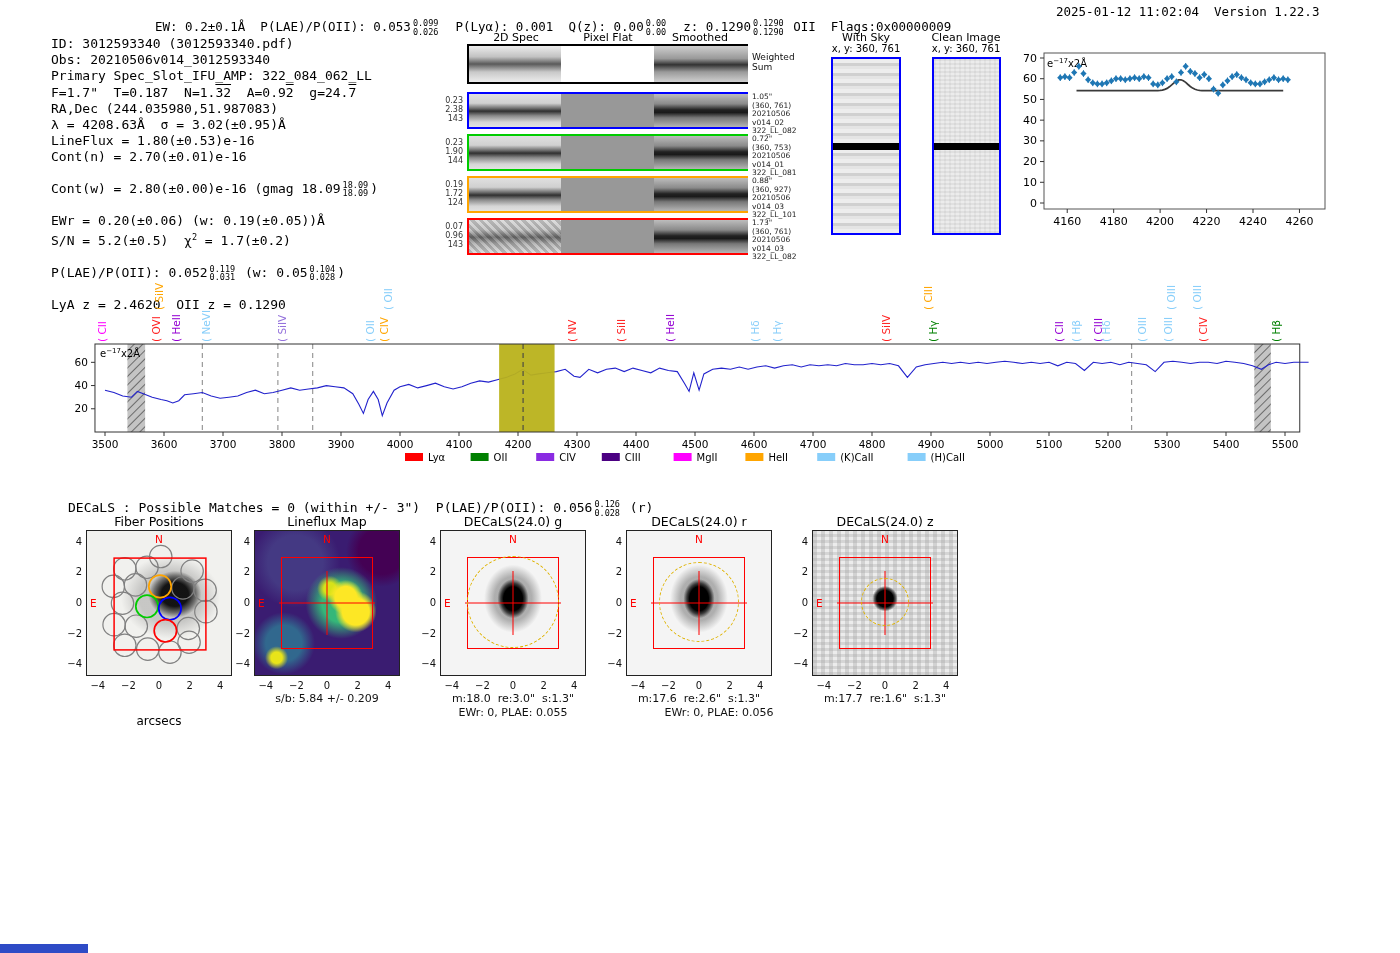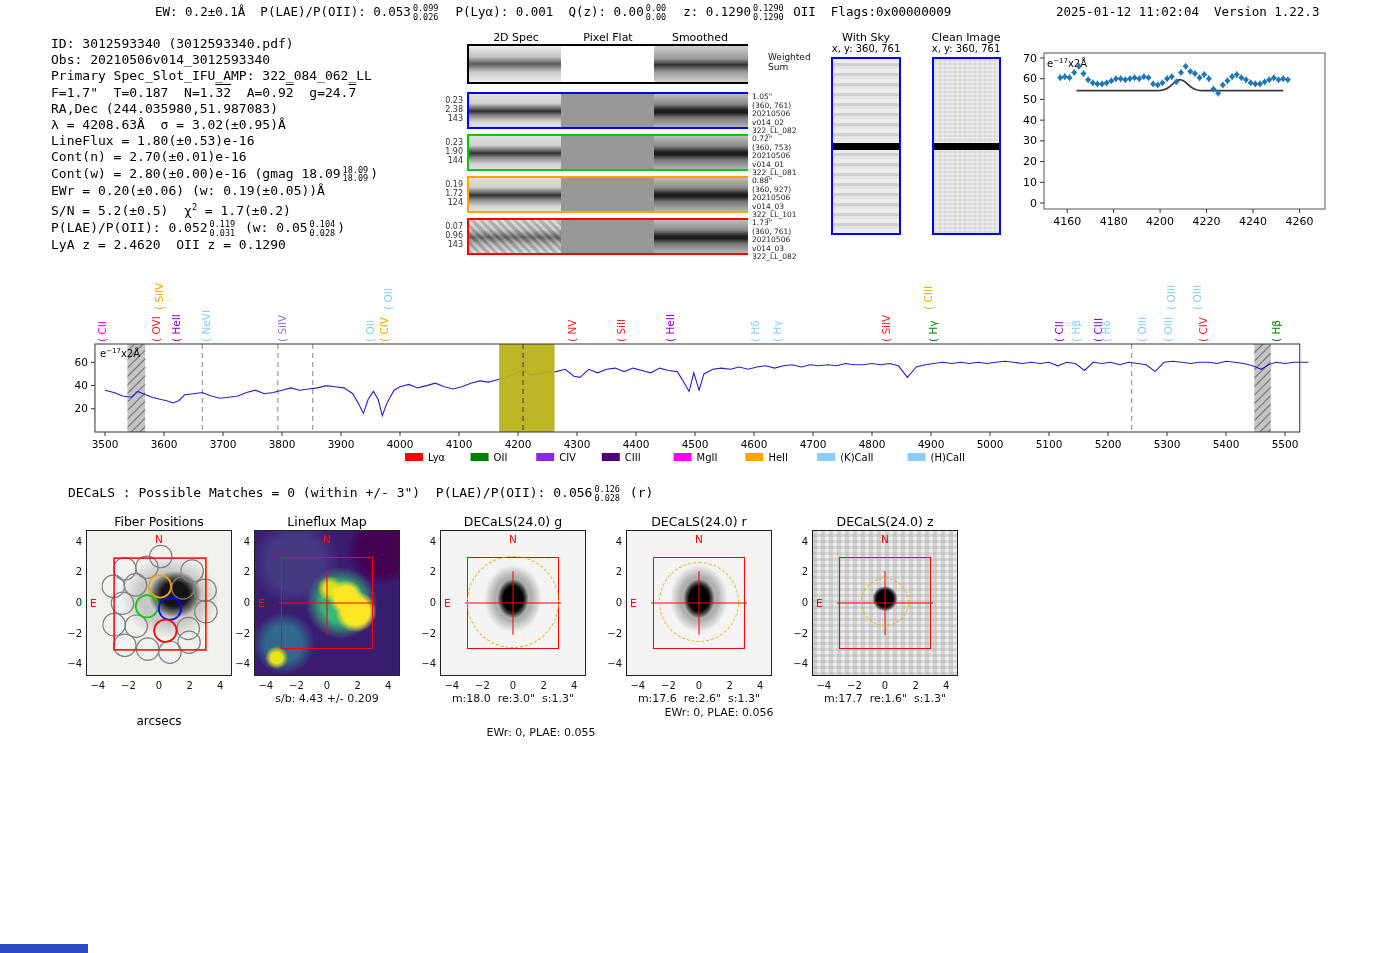--- a/index.html
+++ b/index.html
@@ -2,21 +2,21 @@
 <html><head>
 <meta charset="utf-8">
 <style>
   html,body{margin:0;padding:0;background:#fff;}
   #root{position:relative;width:1400px;height:953px;background:#fff;overflow:hidden;
         font-family:"DejaVu Sans",sans-serif;color:#000;}
   .abs{position:absolute;}
   .mono{font-family:"DejaVu Sans Mono",monospace;}
   .hdr-left{left:155px;top:4px;font-size:12.5px;white-space:pre;}
   .hdr-right{left:1056px;top:4px;font-size:12.5px;white-space:pre;}
-  .frac{display:inline-block;vertical-align:-0.45em;font-size:8.5px;line-height:1.02;text-align:left;margin:0 2px;}
+  .frac{display:inline-block;vertical-align:-0.45em;font-size:8.5px;line-height:1.02;text-align:left;margin:15px 2px;}
   .frac span{display:block;}
   sup.seg{font-size:8.5px;}
   .ovl{text-decoration:overline;}
   #info{left:51px;top:36px;font-size:13px;line-height:16.2px;white-space:pre;}
   .col-title{position:absolute;top:31px;font-size:11px;transform:translateX(-50%);}
   .w-label{position:absolute;font-size:9px;line-height:10px;color:#111;}
   .row2d{position:absolute;left:467px;width:281px;box-sizing:border-box;border:2px solid #000;}
   .cell2d{position:absolute;top:0;height:100%;}
   .c2d{background:linear-gradient(180deg,#e0e0e0 0%,#d0d0d0 28%,#6a6a6a 44%,#303030 52%,#8a8a8a 66%,#d5d5d5 85%,#e2e2e2 100%);}
   .c2d-light{background:linear-gradient(180deg,#ececec 0%,#c2c2c2 30%,#5a5a5a 50%,#c8c8c8 72%,#ececec 100%);}
@@ -80,21 +80,21 @@
 
   <div id="spec2d">
       <div class="col-title" style="left: 516px;">2D Spec</div>
       <div class="col-title" style="left: 608px;">Pixel Flat</div>
       <div class="col-title" style="left: 700px;">Smoothed</div>
       <div class="row2d" style="top: 44px; height: 40px; border-color: rgb(0, 0, 0);">
         <div class="cell2d c2d-light" style="left: 0px; width: 92.3px;"></div>
         <div class="cell2d cflat-w" style="left: 92.3px; width: 92.3px;"></div>
         <div class="cell2d csm-light" style="left: 184.6px; width: 94.3px;"></div>
       </div>
-      <div class="w-label" style="left: 752px; top: 52px; margin-left: 16px;">Weighted<br>Sum</div>
+      <div class="w-label" style="left: 752px; top: 52px;">Weighted<br>Sum</div>
       <div class="row2d" style="top: 92px; height: 37px; border-color: rgb(0, 0, 255);">
         <div class="cell2d c2d" style="left: 0px; width: 92.3px;"></div>
         <div class="cell2d cflat" style="left: 92.3px; width: 92.3px;"></div>
         <div class="cell2d csm" style="left: 184.6px; width: 94.3px;"></div>
       </div>
       <div class="lab-left" style="left: 433px; top: 96px;">0.23<br>2.38<br>143</div>
       <div class="lab-right" style="left: 752px; top: 93px;">1.05"<br>(360, 761)<br>20210506<br>v014_02<br>322_LL_082</div>
       <div class="row2d" style="top: 134px; height: 37px; border-color: rgb(0, 204, 0);">
         <div class="cell2d c2d" style="left: 0px; width: 92.3px;"></div>
         <div class="cell2d cflat" style="left: 92.3px; width: 92.3px;"></div>
@@ -433,42 +433,42 @@
       <div class="tickb" style="left: 265.8px; top: 680px;">−4</div>
       <div class="tickl" style="left: 230px; top: 658.2px;">−4</div>
       <div class="tickb" style="left: 296.4px; top: 680px;">−2</div>
       <div class="tickl" style="left: 230px; top: 627.6px;">−2</div>
       <div class="tickb" style="left: 327px; top: 680px;">0</div>
       <div class="tickl" style="left: 230px; top: 597px;">0</div>
       <div class="tickb" style="left: 357.6px; top: 680px;">2</div>
       <div class="tickl" style="left: 230px; top: 566.4px;">2</div>
       <div class="tickb" style="left: 388.2px; top: 680px;">4</div>
       <div class="tickl" style="left: 230px; top: 535.8px;">4</div>
-      <div class="cut-cap" style="left: 327px; top: 692px;">s/b: 4.43 +/- 0.209</div>
+      <div class="cut-cap" style="left: 327px; top: 692px;">s/b: 5.84 +/- 0.209</div>
       <div class="cut-title" style="left: 513px;">DECaLS(24.0) g</div>
       <div class="cut-plot decals-bg" style="left: 440px;">
         <div class="redbox"></div>
         <div class="chx"></div>
         <div class="chy"></div>
         <div class="ycirc" style="width: 92px; height: 92px;"></div>
         <span class="north">N</span>
         <span class="east">E</span>
       </div>
       <div class="tickb" style="left: 451.8px; top: 680px;">−4</div>
       <div class="tickl" style="left: 416px; top: 658.2px;">−4</div>
       <div class="tickb" style="left: 482.4px; top: 680px;">−2</div>
       <div class="tickl" style="left: 416px; top: 627.6px;">−2</div>
       <div class="tickb" style="left: 513px; top: 680px;">0</div>
       <div class="tickl" style="left: 416px; top: 597px;">0</div>
       <div class="tickb" style="left: 543.6px; top: 680px;">2</div>
       <div class="tickl" style="left: 416px; top: 566.4px;">2</div>
       <div class="tickb" style="left: 574.2px; top: 680px;">4</div>
       <div class="tickl" style="left: 416px; top: 535.8px;">4</div>
       <div class="cut-cap" style="left: 513px; top: 692px;">m:18.0  re:3.0"  s:1.3"</div>
-      <div class="cut-cap" style="left: 513px; top: 726px; margin-left: 28px;">EWr: 0, PLAE: 0.055</div>
+      <div class="cut-cap" style="left: 513px; top: 706px;">EWr: 0, PLAE: 0.055</div>
       <div class="cut-title" style="left: 699px;">DECaLS(24.0) r</div>
       <div class="cut-plot decals-bg" style="left: 626px;">
         <div class="redbox"></div>
         <div class="chx"></div>
         <div class="chy"></div>
         <div class="ycirc" style="width: 80px; height: 80px;"></div>
         <span class="north">N</span>
         <span class="east">E</span>
       </div>
       <div class="tickb" style="left: 637.8px; top: 680px;">−4</div>

